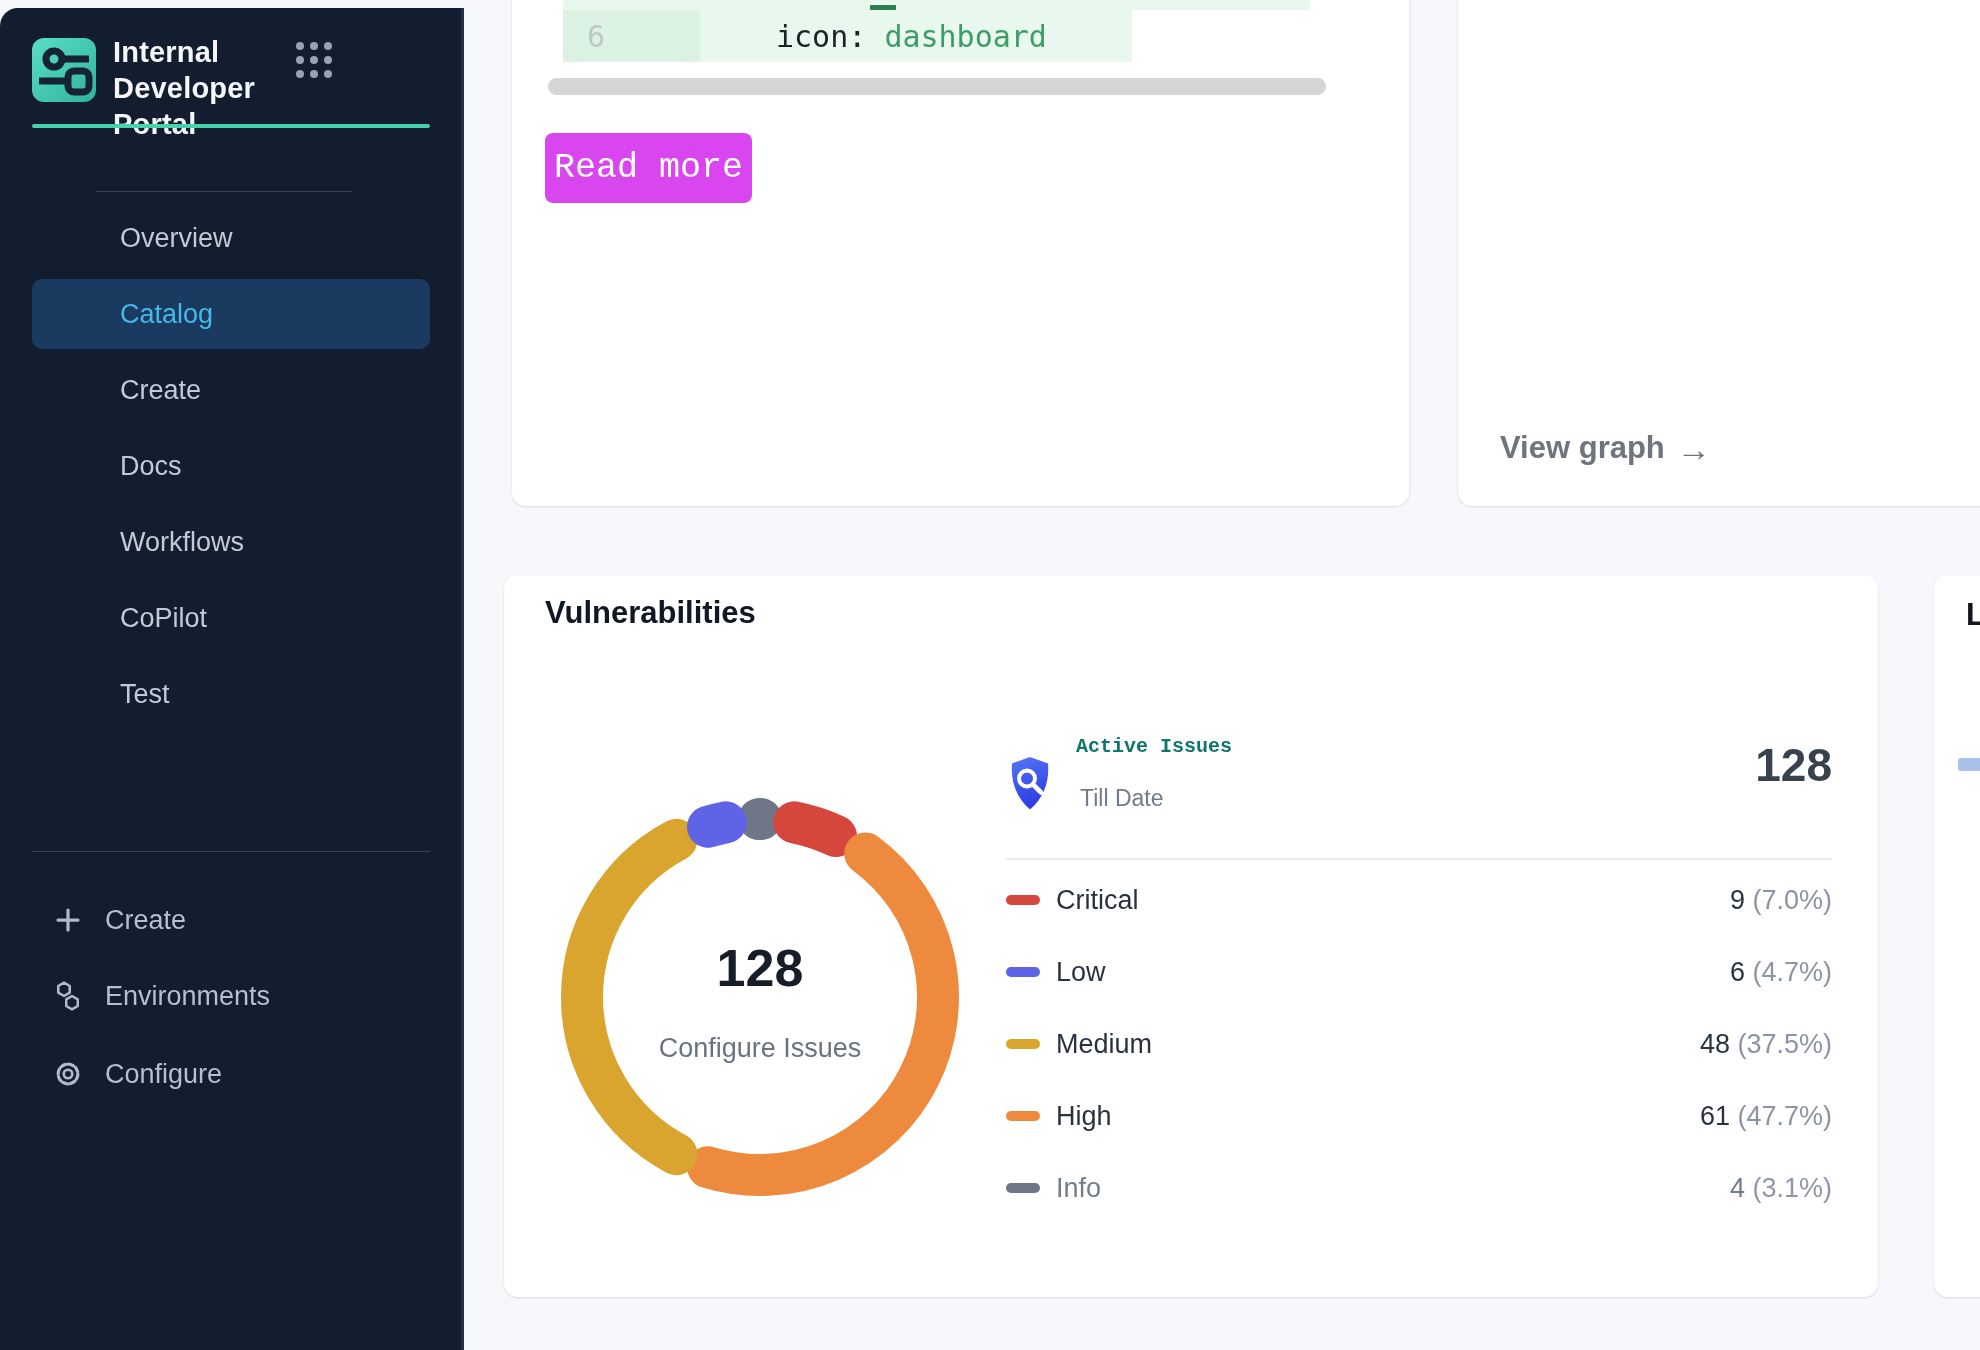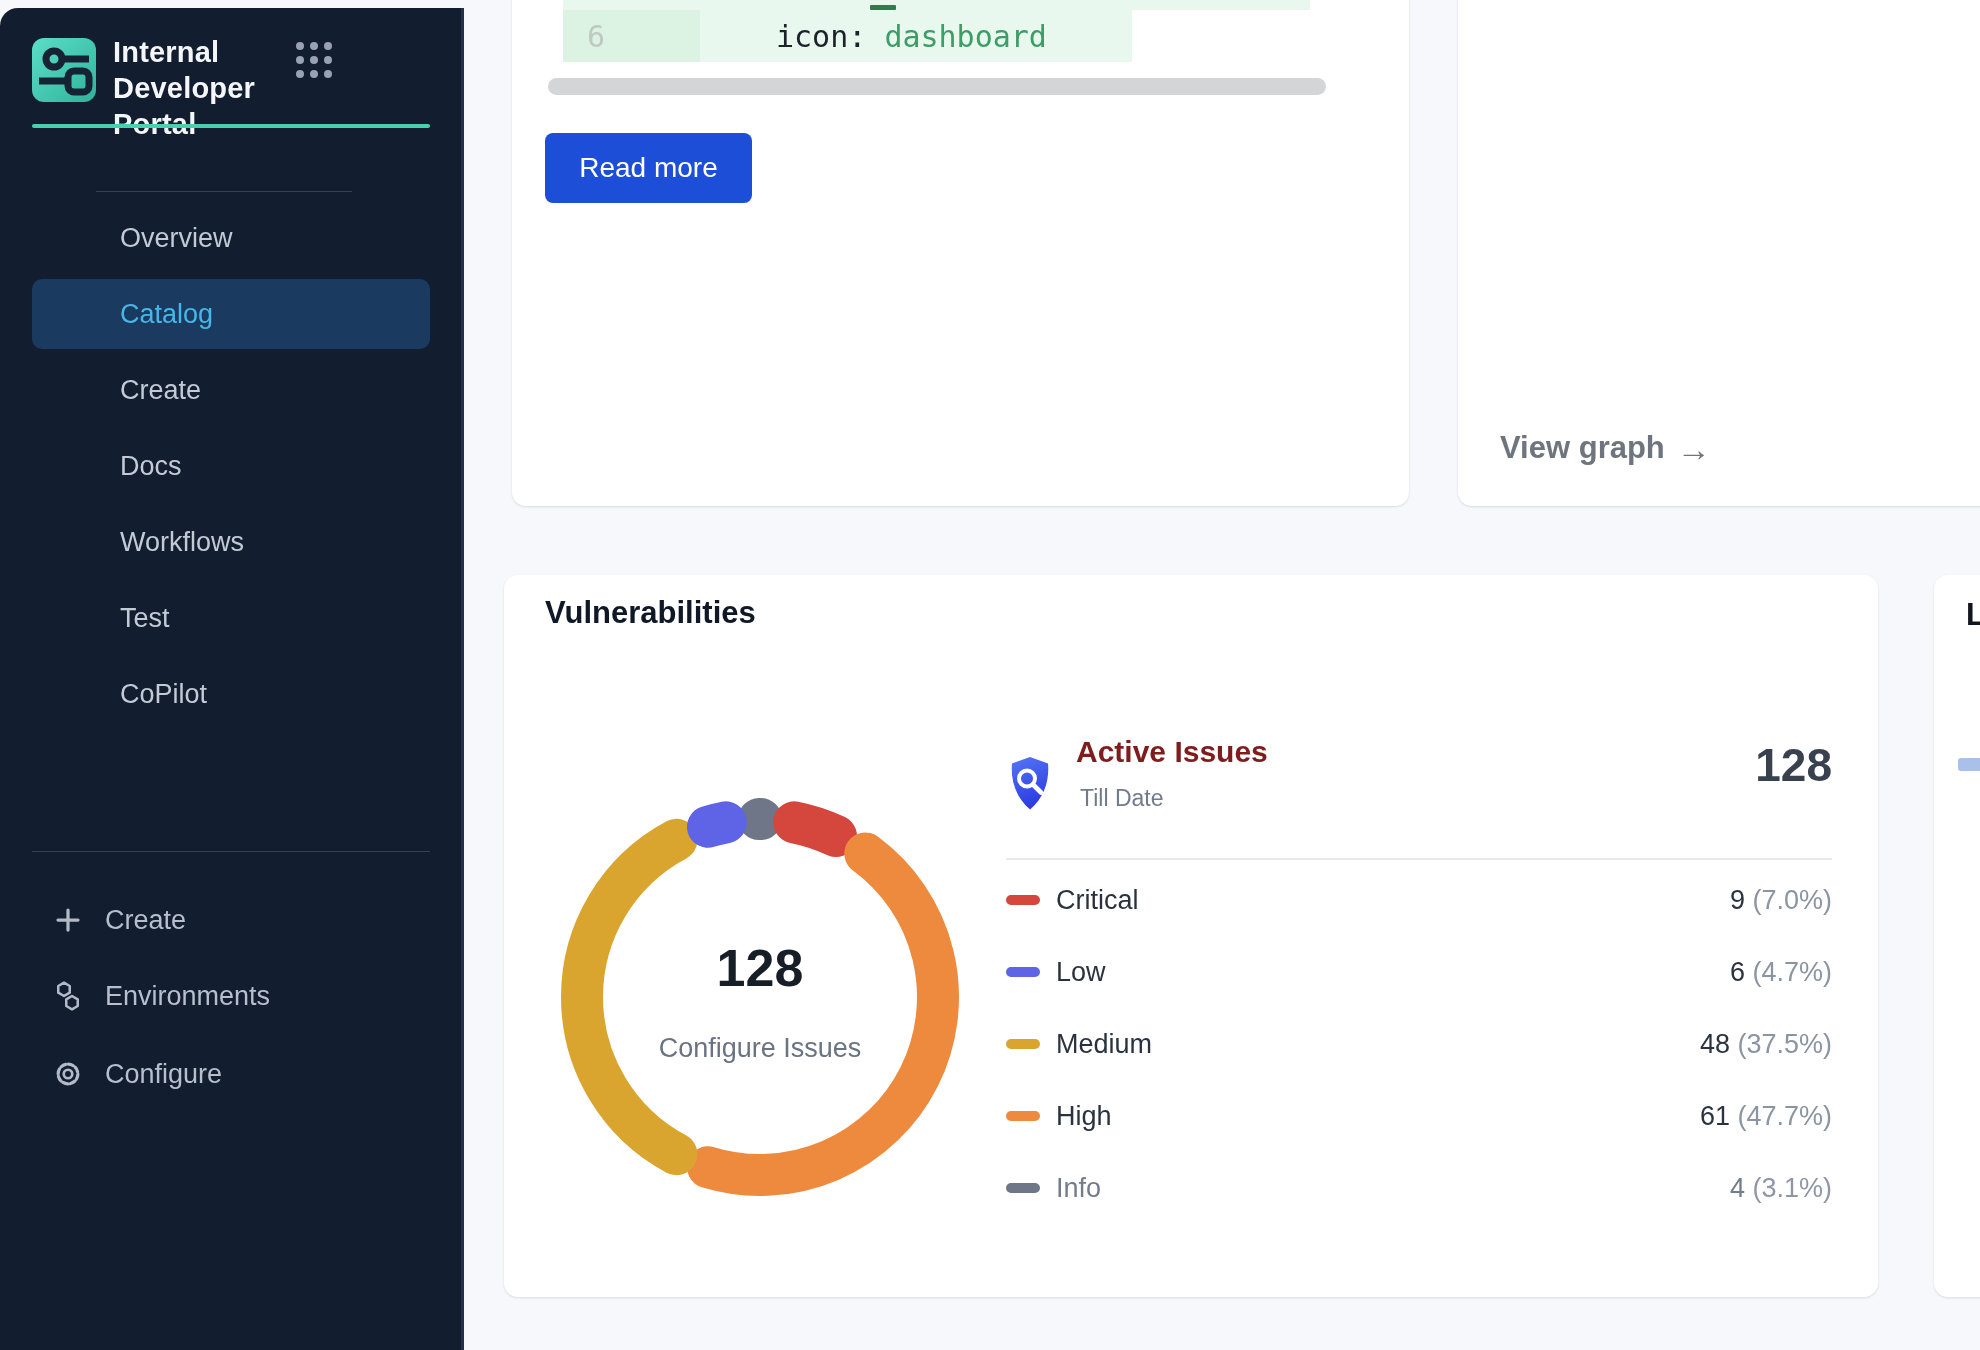--- a/index.html
+++ b/index.html
@@ -46,39 +46,39 @@
   .code-partial i{position:absolute;left:307px;bottom:0;width:26px;height:5px;background:#2e7d4e;border-radius:1px;}
   .code-line{position:absolute;left:51px;top:40px;width:569px;height:52px;background:#e9f8ee;display:flex;align-items:center;
     font-family:"DejaVu Sans Mono","Liberation Mono",monospace;font-size:30px;}
   .code-gutter{width:137px;height:52px;background:#dcf2e3;display:flex;align-items:center;box-sizing:border-box;padding-left:24px;color:#bfc9c2;}
   .code-text{padding-left:76px;white-space:pre;}
   .code-key{color:#1d2229;}
   .code-val{color:#3c9e66;}
   .hscrollbar{position:absolute;left:36px;top:108px;width:778px;height:17px;border-radius:9px;background:#d4d5d7;cursor:pointer;}
   .read-more{
     position:absolute;left:33px;top:163px;width:207px;height:70px;border:none;border-radius:8px;
-    background:#1d4ed8;color:#fff;font-size:28px;font-weight:500;cursor:pointer;
-    font-family:Liberation Sans, sans-serif;
+    background:#d946ef;color:#fff;font-size:35px;font-weight:500;cursor:pointer;
+    font-family:Liberation Mono, monospace;
   }
   
   .card-graph{left:1458px;top:-30px;width:560px;height:536px;}
   .view-graph{position:absolute;left:42px;top:460px;display:flex;align-items:flex-start;
     color:#6f757e;font-size:31px;font-weight:700;cursor:pointer;}
   .view-graph .arrow{margin-left:12px;font-size:34px;font-weight:700;}
   
   .card-vuln{left:504px;top:575px;width:1374px;height:722px;}
   .vuln-title{position:absolute;left:41px;top:20px;margin:0;color:#101828;font-size:31px;font-weight:700;}
   .donut{position:absolute;left:36px;top:202px;width:440px;height:440px;}
   .donut path{fill:none;stroke-width:42px;stroke-linecap:round;}
   .donut-center-value{position:absolute;left:36px;top:363px;width:440px;text-align:center;
     color:#171e28;font-size:52px;font-weight:700;}
   .donut-center-label{position:absolute;left:36px;top:458px;width:440px;text-align:center;
     color:#6a7382;font-size:27px;}
   .shield{position:absolute;left:502px;top:180px;width:48px;height:57px;}
-  .sum-title{position:absolute;left:572px;top:160px;color:#7f1d1d;font-size:30px;font-weight:600;}
+  .sum-title{position:absolute;left:572px;top:160px;color:#0f766e;font-size:20px;font-weight:600;font-family:Liberation Mono, monospace;}
   .sum-sub{position:absolute;left:576px;top:210px;color:#717b8a;font-size:23px;}
   .sum-total{position:absolute;right:46px;top:163px;color:#39414e;font-size:46px;font-weight:700;}
   .sum-divider{position:absolute;left:502px;top:283px;width:826px;height:2px;background:#e7e9ed;}
   .legend{position:absolute;left:502px;top:289px;width:826px;}
   .legend-row{height:72px;display:flex;align-items:center;}
   .swatch{width:34px;height:10px;border-radius:5px;flex:0 0 auto;}
   .lg-label{margin-left:16px;color:#2a323f;font-size:27px;}
   .lg-val{margin-left:auto;font-size:27px;color:#2b3340;}
   .lg-val b{font-weight:500;}
   .lg-val i{font-style:normal;color:#8b94a3;}
@@ -120,22 +120,22 @@
       <i></i>
   </div>
   <div class="teal-rule"></div>
   <div class="nav-top-divider"></div>
   <ul class="nav">
       <li class="nav-item">Overview</li>
       <li class="nav-item active">Catalog</li>
       <li class="nav-item">Create</li>
       <li class="nav-item">Docs</li>
       <li class="nav-item">Workflows</li>
+      <li class="nav-item">CoPilot</li>
       <li class="nav-item">Test</li>
-      <li class="nav-item">CoPilot</li>
     </ul>
   <div class="footer-divider"></div>
 
   <div class="side-foot foot-1">
     <span class="ficon">
       <svg viewBox="0 0 24 24" width="30" height="30">
           <path d="M12 4v16M4 12h16" stroke="#b2bac8" stroke-width="2.6" stroke-linecap="round"></path>
         </svg>
     </span>
     <span class="flabel">Create</span>

